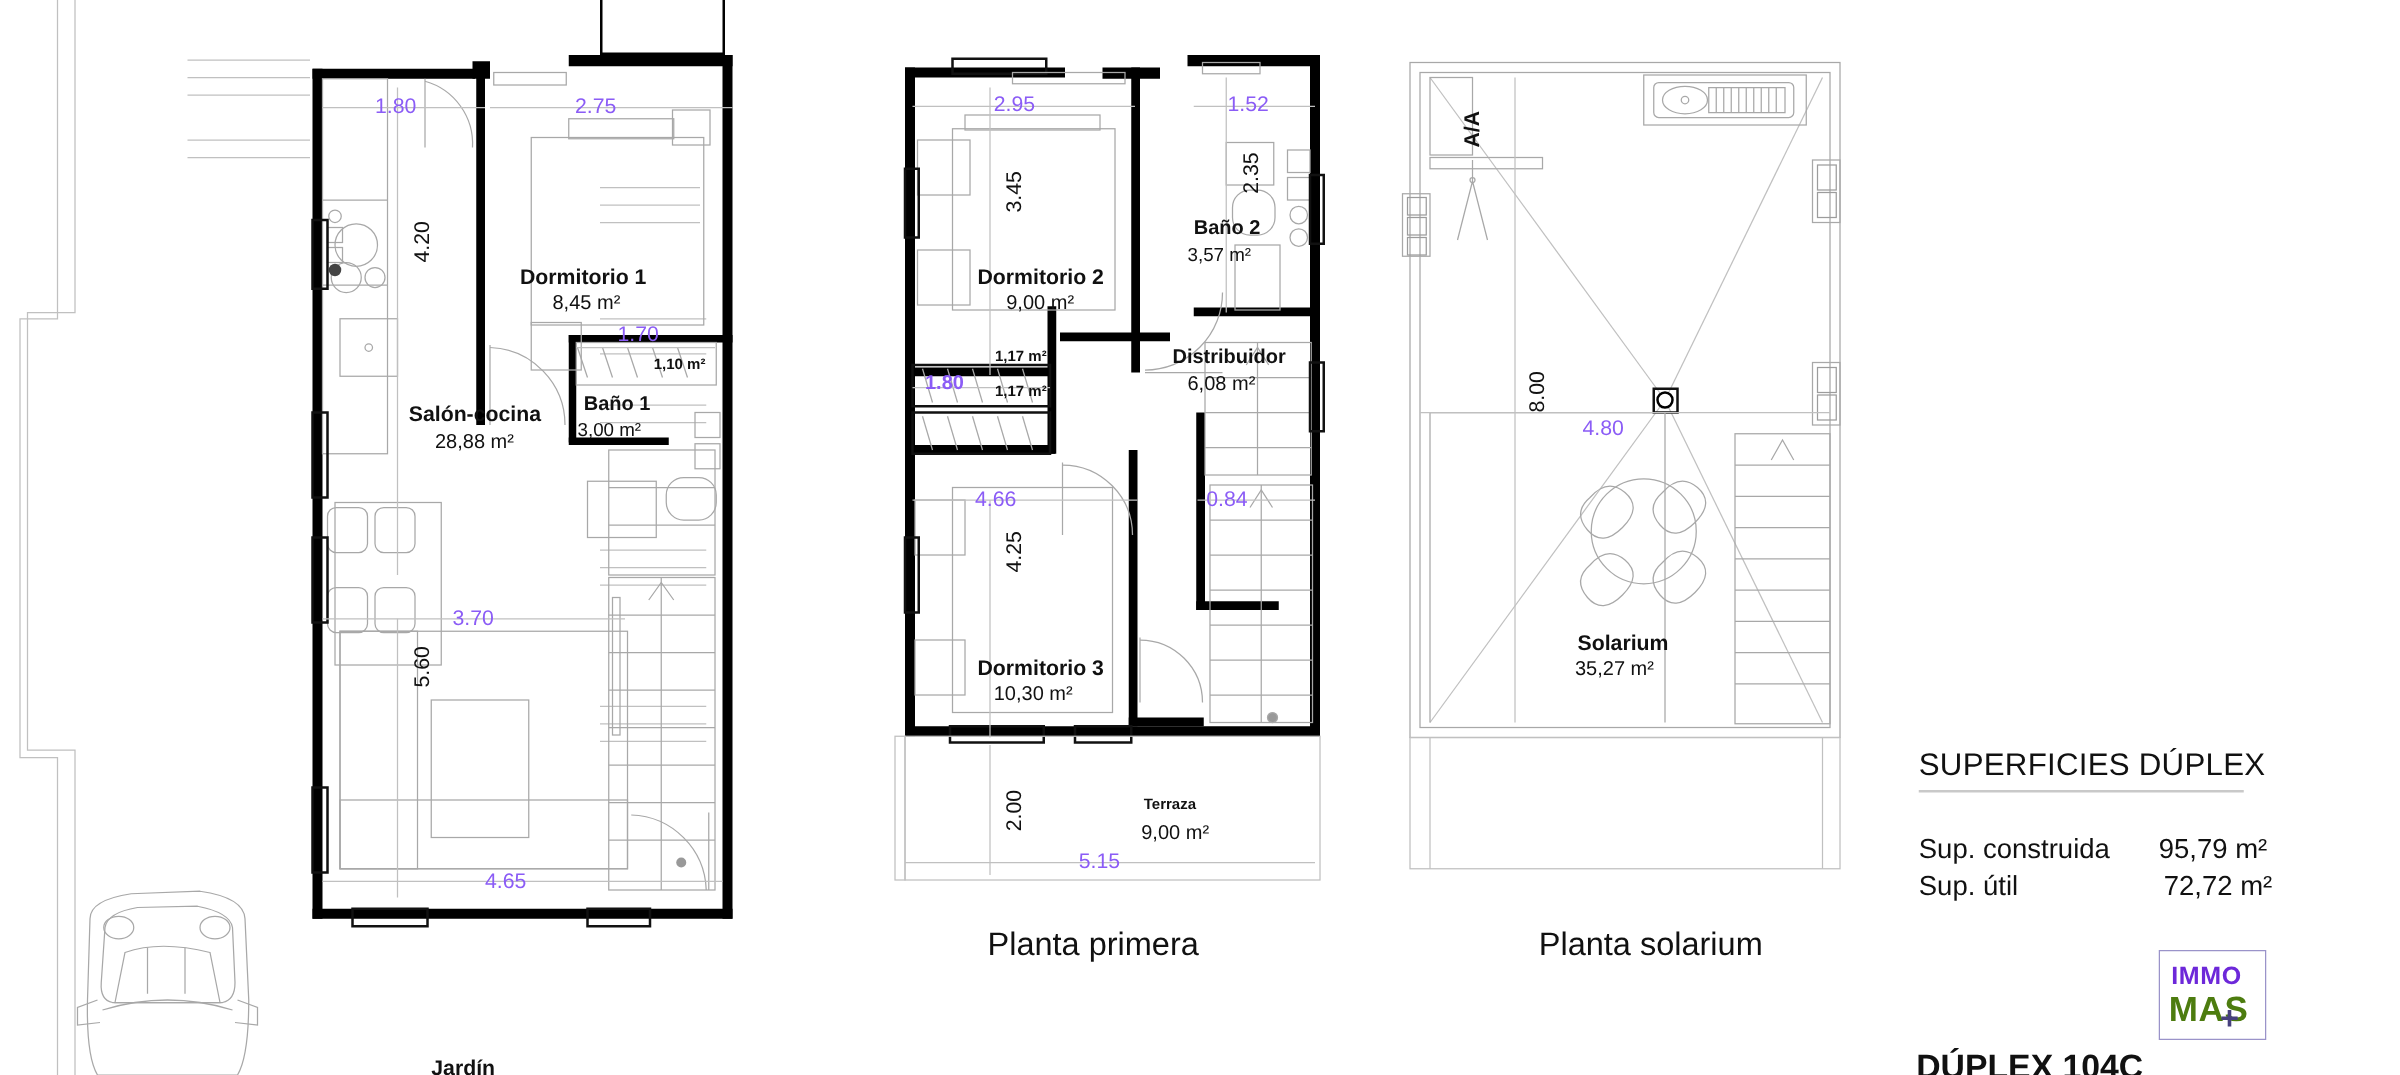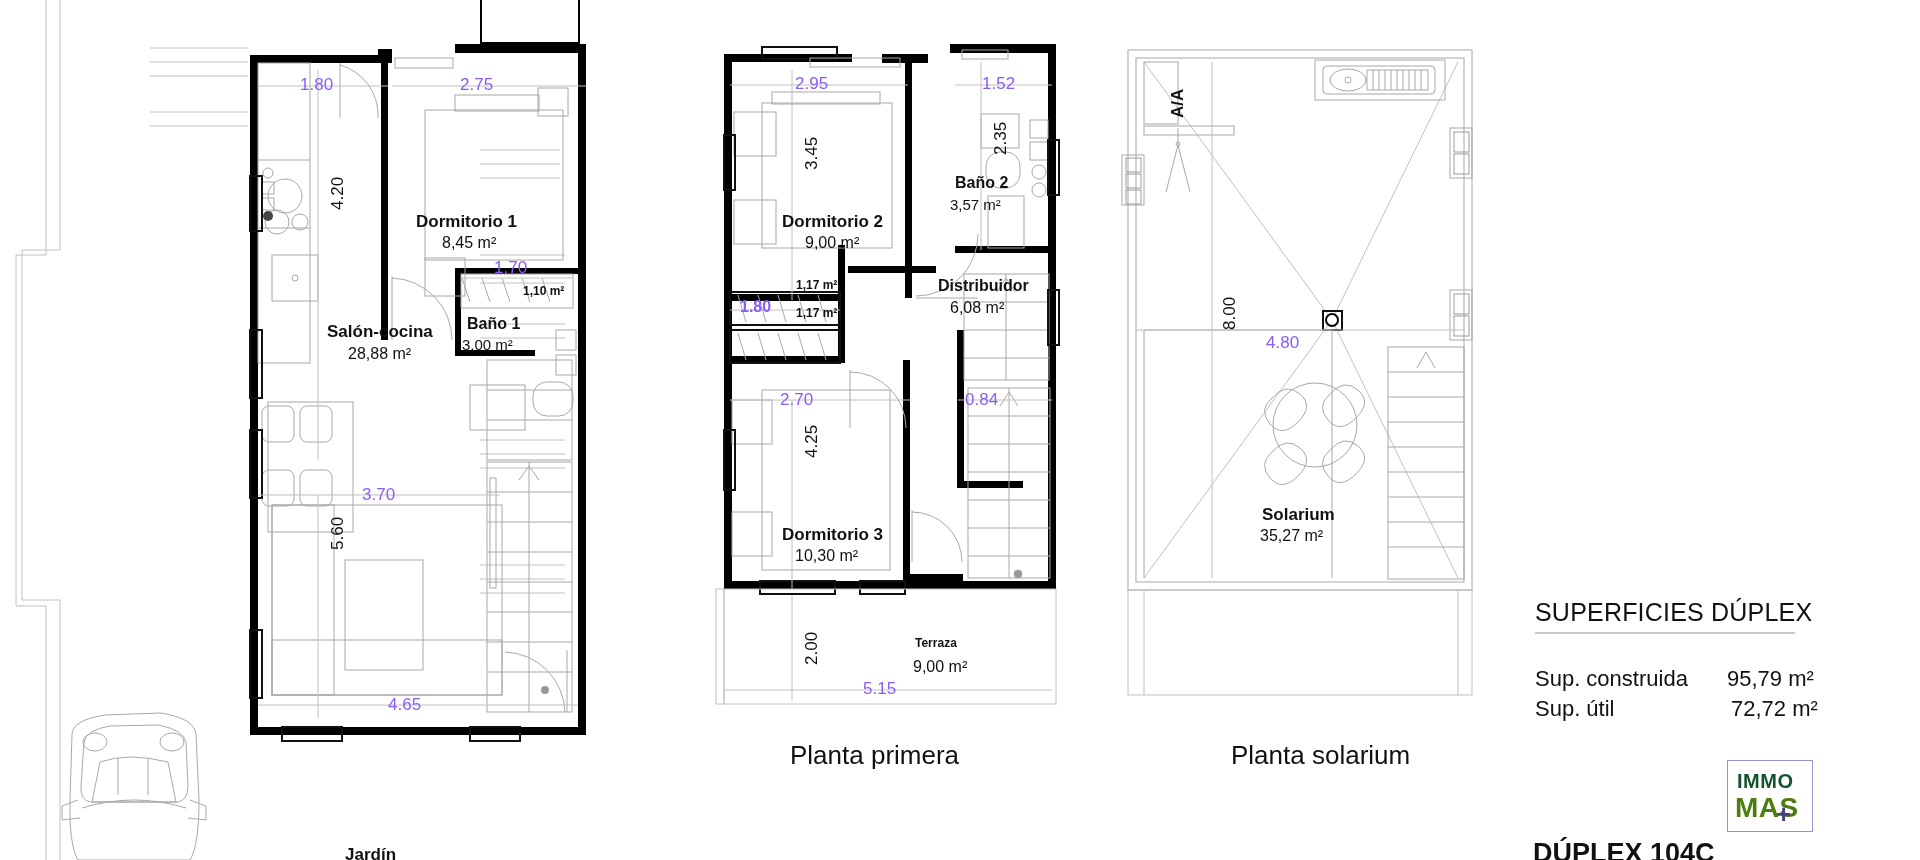--- a/index.html
+++ b/index.html
@@ -343,21 +343,21 @@
     <div class="rmarea" style="left:213px;top:658px;font-size:16px;">9,00 m²</div>
 
     <div class="rmarea" style="left:96px;top:278px;font-size:12px;font-weight:bold;">1,17 m²</div>
     <div class="rmarea" style="left:96px;top:306px;font-size:12px;font-weight:bold;">1,17 m²</div>
 
     <div class="dim" style="left:95px;top:74px;font-size:17px;">2.95</div>
     <div class="dim" style="left:282px;top:74px;font-size:17px;">1.52</div>
     <div class="dim-v" style="left:291px;top:155px;font-size:17px;">2.35</div>
     <div class="dim-v" style="left:102px;top:170px;font-size:17px;">3.45</div>
     <div class="dim" style="left:40px;top:298px;font-size:16px;font-weight:bold;">1.80</div>
-    <div class="dim" style="left:80px;top:390px;font-size:17px;">2.70</div>
+    <div class="dim" style="left:80px;top:390px;font-size:17px;">4.66</div>
     <div class="dim" style="left:265px;top:390px;font-size:17px;">0.84</div>
     <div class="dim-v" style="left:102px;top:458px;font-size:17px;">4.25</div>
     <div class="dim-v" style="left:102px;top:665px;font-size:17px;">2.00</div>
     <div class="dim" style="left:163px;top:679px;font-size:17px;">5.15</div>
 
     <div class="plantlabel" style="left:90px;top:740px;font-size:26px;">Planta primera</div>
   </div>
 
   <div class="abs" style="left:1120px;top:0px;width:420px;height:860px;">
 
@@ -454,20 +454,20 @@
     <div id="surfaces-rule" style="position:absolute;left:0;top:34px;width:260px;"></div>
 
     <div class="srow" style="left:0px;top:68px;">Sup. construida</div>
     <div class="srow" style="left:192px;top:68px;">95,79 m²</div>
 
     <div class="srow" style="left:0px;top:98px;">Sup. útil</div>
     <div class="srow" style="left:196px;top:98px;">72,72 m²</div>
   </div>
 
   <div id="logo-box" style="left:1727px;top:760px;width:86px;height:72px;">
-    <div id="logo-immo" style="left:9px;top:9px;font-size:20px;color:#14532d;">IMMO</div>
+    <div id="logo-immo" style="left:9px;top:9px;font-size:20px;color:#6d28d9;">IMMO</div>
     <div id="logo-mas" style="left:7px;top:31px;font-size:28px;color:#4d7c0f;">MAS</div>
     <div id="logo-plus" style="left:48px;top:38px;font-size:26px;color:#46407e;">+</div>
   </div>
 
   <div id="plan-code" style="left:1533px;top:838px;">DÚPLEX 104C</div>
 
 </div>
 
 </body></html>

